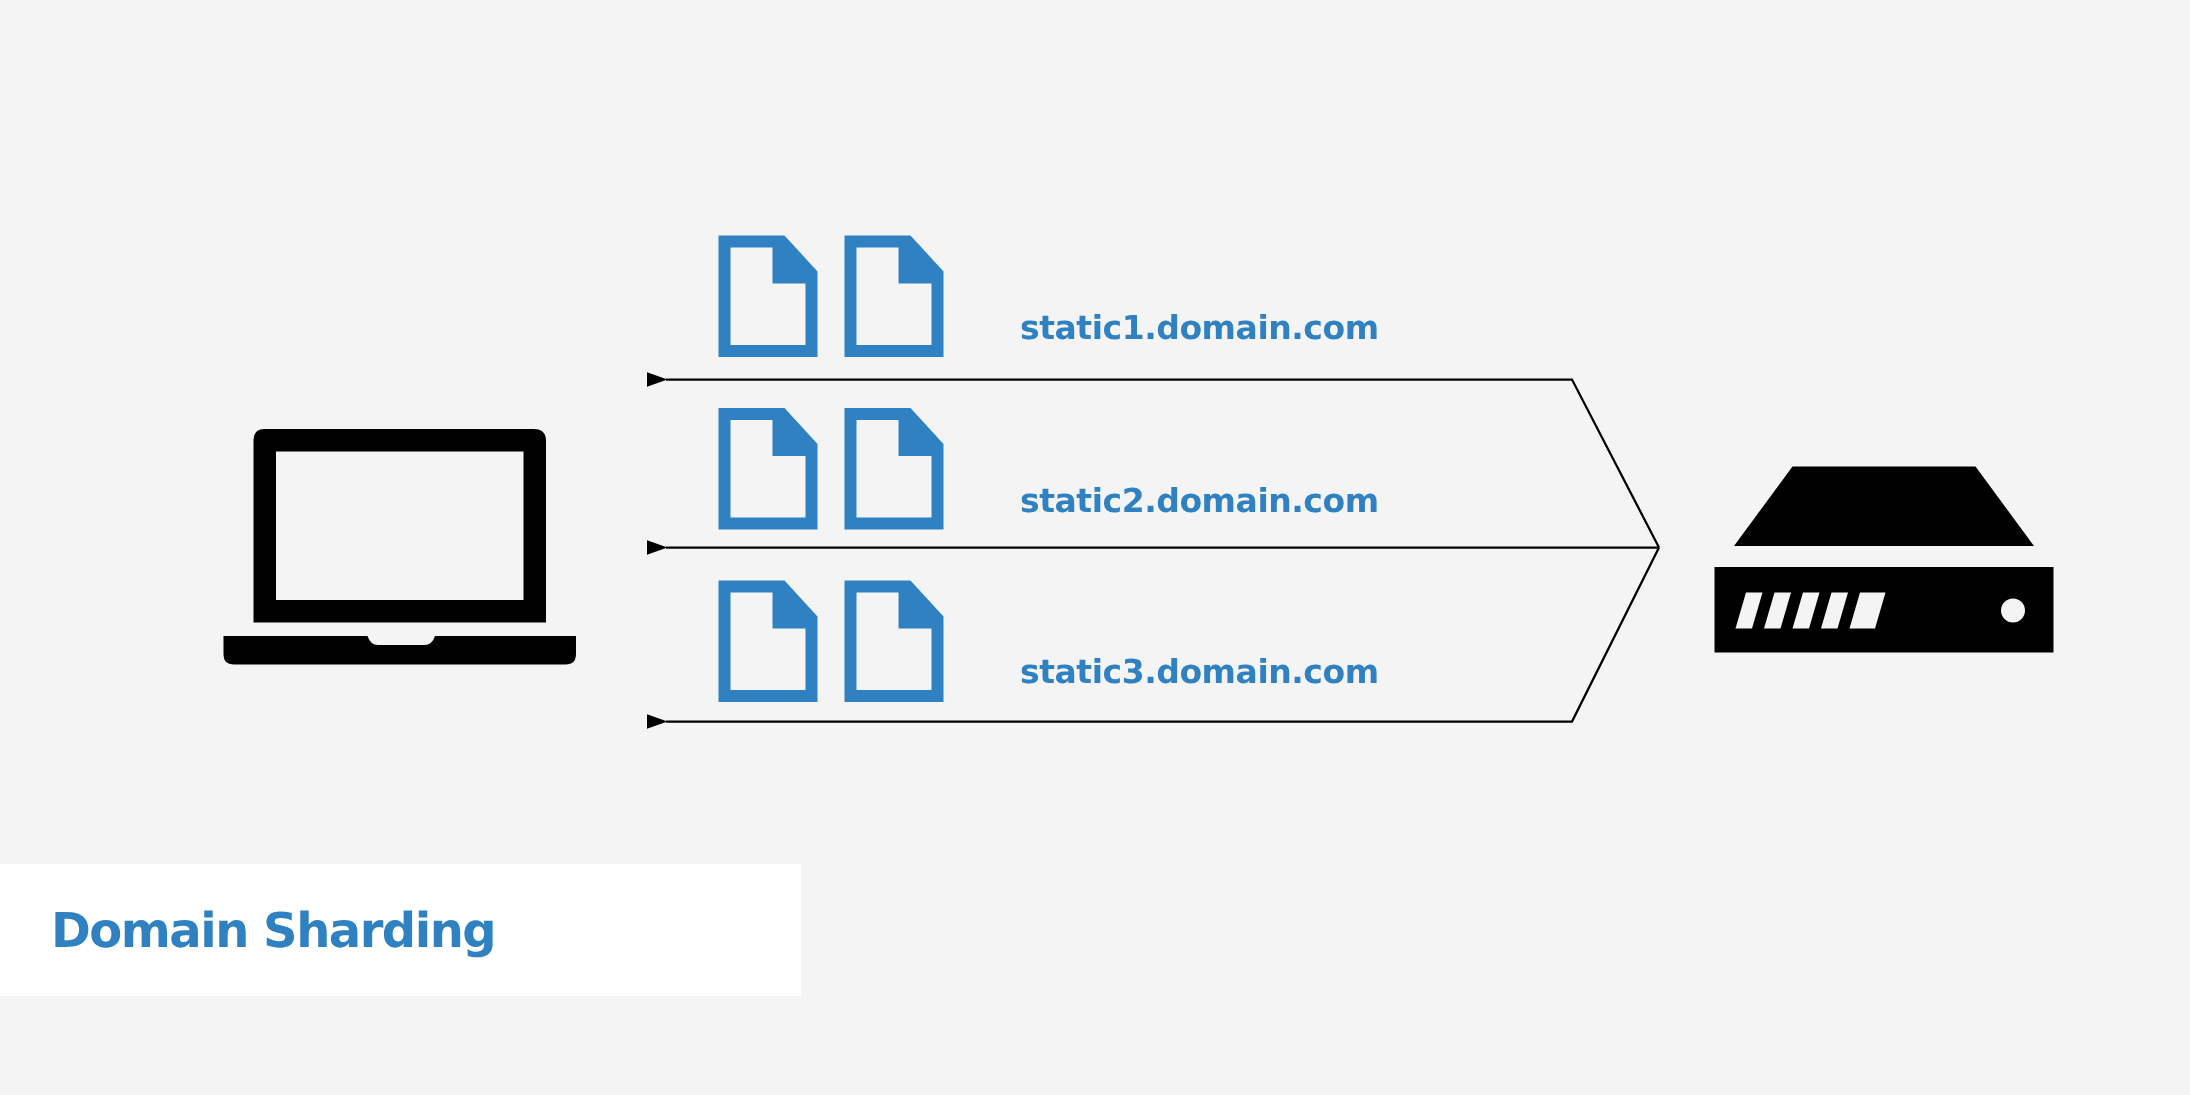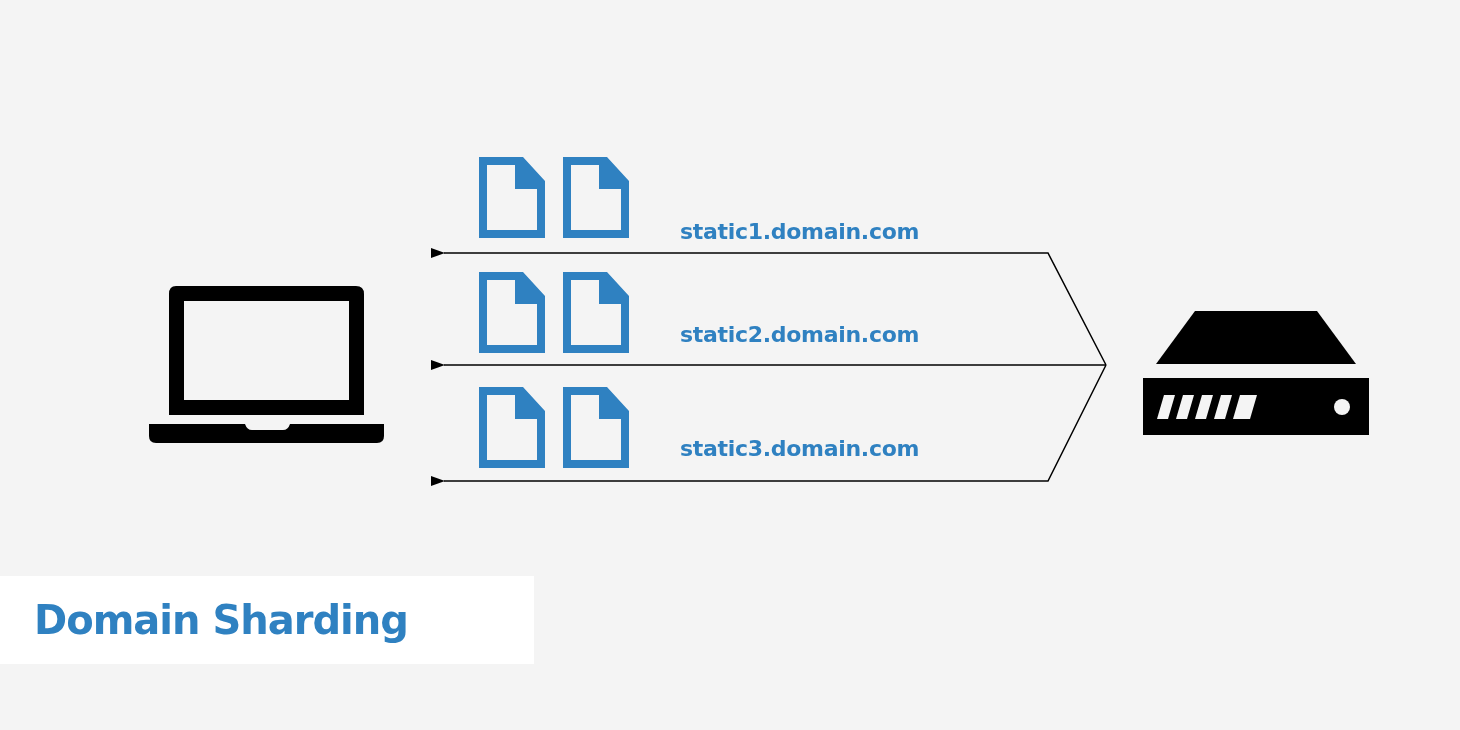--- a/index.html
+++ b/index.html
@@ -9,21 +9,21 @@
   }
   svg.diagram { position: absolute; left: 0; top: 0; }
   .label {
     position: absolute; font-weight: bold; font-size: 22px; color: #2f81c1;
     font-family: "DejaVu Sans", sans-serif; letter-spacing: -0.3px;
   }
   .title-box {
     position: absolute; left: 0; top: 576px; width: 534px; height: 88px; background: #ffffff;
   }
   .title {
-    position: absolute; left: 34px; top: 584px; font-size: 40px; font-weight: bold; color: #2f81c1;
+    position: absolute; left: 34px; top: 584px; font-size: 32px; font-weight: bold; color: #2f81c1;
     font-family: "DejaVu Sans", sans-serif; letter-spacing: -1px; line-height: 72px;
   }
 </style>
 </head>
 <body>
 
 <svg class="diagram" width="1460" height="730" viewBox="0 0 1460 730">
   <defs>
     <marker id="arrow" markerWidth="14" markerHeight="10" refX="1" refY="5" orient="auto" markerUnits="userSpaceOnUse">
       <path d="M14,0 L0,5 L14,10 Z" fill="#000"></path>
@@ -66,18 +66,18 @@
   <g>
     <use href="#fileIcon" x="479" y="272"></use>
     <use href="#fileIcon" x="563" y="272"></use>
   </g>
   <g>
     <use href="#fileIcon" x="479" y="387"></use>
     <use href="#fileIcon" x="563" y="387"></use>
   </g>
 </svg>
 
-<div class="label" style="left:680px; top:207px;margin-top:12px;">static1.domain.com</div>
+<div class="label" style="left:680px; top:207px;">static1.domain.com</div>
 <div class="label" style="left:680px; top:322px;">static2.domain.com</div>
 <div class="label" style="left:680px; top:436px;text-align:center;">static3.domain.com</div>
 
 <div class="title-box"></div>
 <div class="title">Domain Sharding</div>
 
 </body></html>

